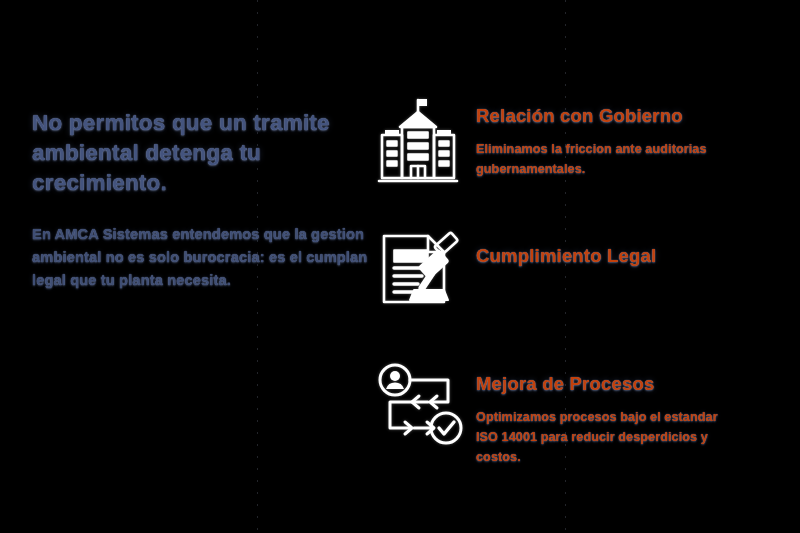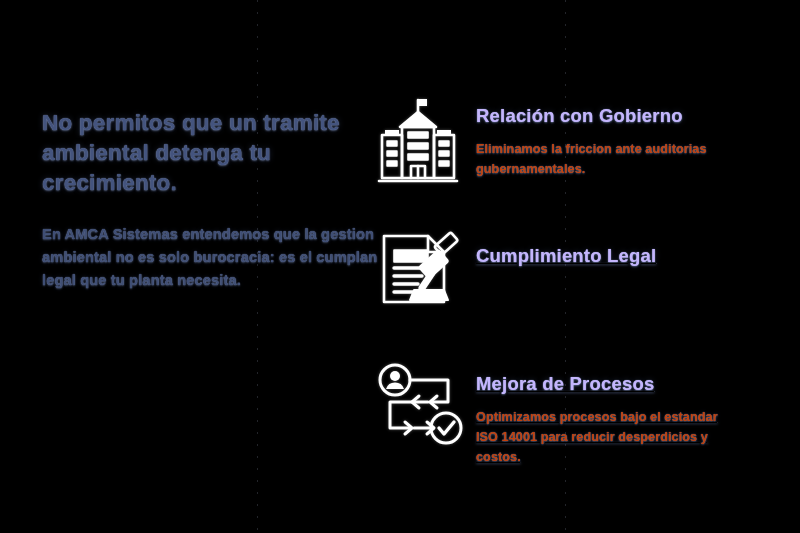--- a/index.html
+++ b/index.html
@@ -37,21 +37,21 @@
     background-size: 1px 12px;
     background-repeat: repeat-y;
     opacity: 0.75;
   }
   .guide-a { left: 257px; }
   .guide-b { left: 565px; }
 
   
   .left-col {
     position: absolute;
-    left: 42px;
+    left: 32px;
     top: 108px;
     width: 352px;
   }
 
   .headline {
     font-size: 22.5px;
     line-height: 30px;
     font-weight: 700;
     letter-spacing: 0.2px;
     color: #44547e;
@@ -85,21 +85,21 @@
     top: 86px;
     width: 420px;
   }
 
   .feature {
     position: relative;
     display: flex;
     align-items: flex-start;
     gap: 0;
   }
-  .feature + .feature { margin-top: 20px; text-decoration: underline; }
+  .feature + .feature { margin-top: 20px; }
 
   .feature-icon {
     width: 116px;
     min-width: 116px;
     height: 112px;
     display: flex;
     align-items: center;
     justify-content: center;
   }
   .feature-icon svg {
@@ -111,21 +111,21 @@
     padding-top: 18px;
     flex: 1;
   }
 
   .feature-title {
     margin: 0;
     font-size: 18.5px;
     line-height: 24px;
     font-weight: 700;
     letter-spacing: 0.2px;
-    color: #c4b5fd;
+    color: #c2410c;
     text-shadow:
       0 0 1px rgba(150,165,205,0.85),
       0 1px 2px rgba(120,140,185,0.55),
       0 0 6px rgba(90,110,160,0.35);
     filter: blur(0.45px);
   }
 
   .feature-desc {
     margin: 0;
     margin-top: 11px;

